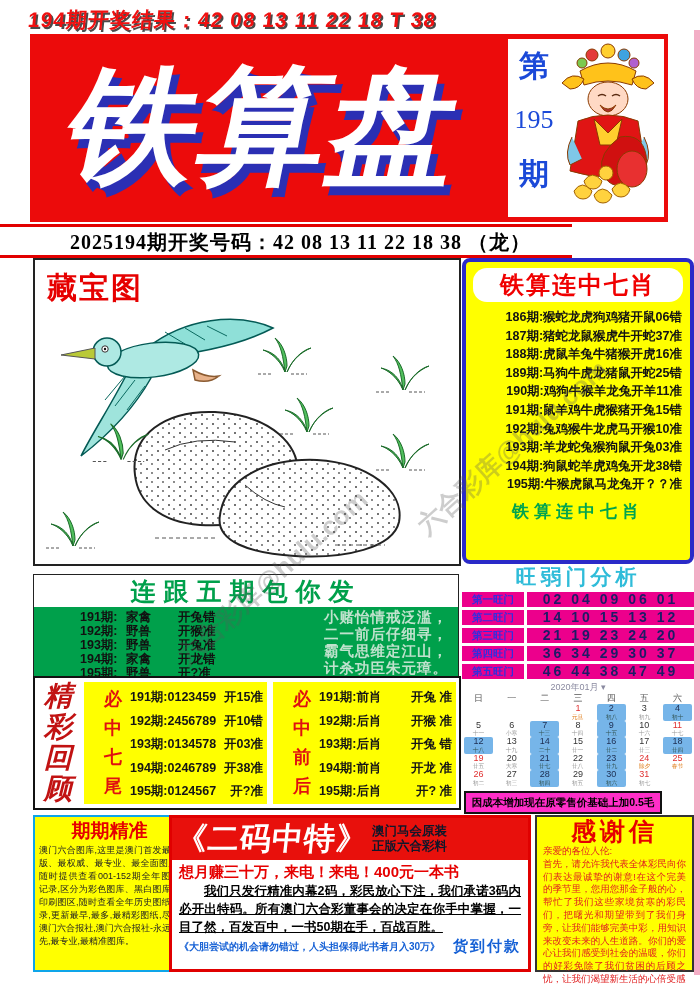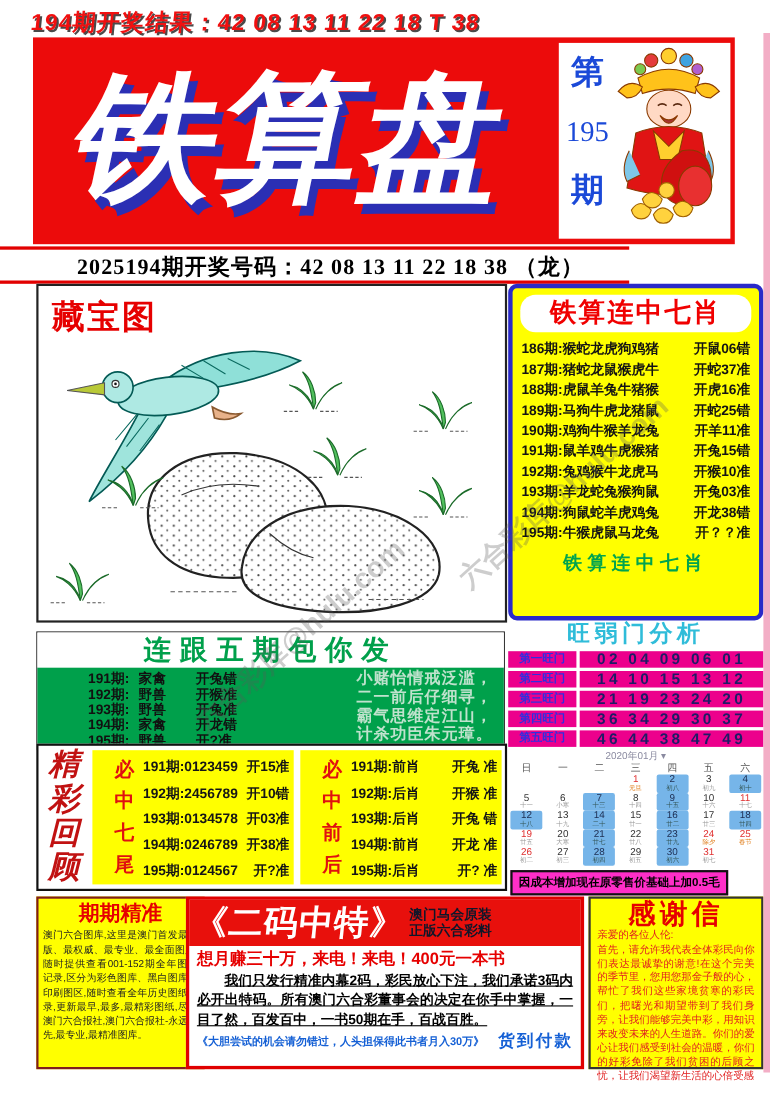--- a/index.html
+++ b/index.html
@@ -54,21 +54,21 @@
   .rv-rows{flex:1;padding:4px 4px 0 2px;}
   .rv-row{display:flex;justify-content:space-between;font-size:12.5px;font-weight:700;
       color:#151515;line-height:23.5px;white-space:nowrap;}
 
   
   #seven{left:462px;top:258px;width:232px;height:306px;background:#ffff00;
       border:4px solid #2a2ac8;border-radius:8px;box-sizing:border-box;}
   #seven-header{margin:6px 7px 4px 7px;background:#fff;border-radius:14px;height:34px;
       text-align:center;font-size:24px;font-weight:900;color:#f00000;line-height:34px;letter-spacing:2px;}
   #seven-rows{padding:2px 8px 0 8px;}
-  .qx-row{display:flex;justify-content:space-between;font-size:12.5px;font-weight:700;
+  .qx-row{display:flex;justify-content:flex-end;font-size:12.5px;font-weight:700;
       color:#131313;line-height:18.6px;white-space:nowrap;}
   #seven-footer{margin-top:6px;text-align:center;color:#00a44e;font-weight:900;
       font-size:17px;letter-spacing:5px;}
 
   
   #wang{left:462px;top:565px;width:232px;height:112px;background:#fff;}
   #wang-title{text-align:center;color:#2fbcd9;font-weight:900;font-size:21px;
       letter-spacing:4px;line-height:24px;}
   .wang-row{display:flex;height:15px;margin-top:3px;}
   .wang-label{width:62px;background:#ec008c;color:#2f2fe0;font-size:10.5px;font-weight:700;
@@ -90,21 +90,21 @@
   .cal-cell.hl .cal-sub{color:#355;}
   .cal-cell.red .cal-num{color:#e03030;}
   .cal-cell.fest .cal-sub{color:#e08020;}
   .cal-cell.empty{visibility:hidden;}
 
   
   #price{left:464px;top:791px;width:194px;height:19px;background:#ff2ec8;border:2px solid #111;
       text-align:center;font-size:10.5px;font-weight:900;color:#000;line-height:19px;white-space:nowrap;}
 
   
-  #b-left{left:33px;top:815px;width:153px;height:157px;background:#ffff00;border:2px solid #7f1d1d;box-sizing:border-box;}
+  #b-left{left:33px;top:815px;width:153px;height:157px;background:#ffff00;border:2px solid #0ea5e9;box-sizing:border-box;}
   #b-left-title{text-align:center;color:#e60000;font-weight:900;font-size:19px;line-height:24px;margin-top:2px;}
   #b-left-body{padding:1px 4px;font-size:9px;line-height:13px;color:#222;text-align:justify;}
 
   #b-center{left:169px;top:815px;width:362px;height:157px;border:3px solid #e00000;background:#fff;box-sizing:border-box;}
   #b-center-header{height:42px;background:#e8100c;display:flex;align-items:center;}
   #b-center-title{color:#fff;font-size:31px;font-weight:900;letter-spacing:1px;
       transform:skewX(-6deg);white-space:nowrap;margin-left:4px;}
   #b-center-side{color:#0f172a;font-size:12.5px;font-weight:700;line-height:15px;margin-left:4px;white-space:nowrap;}
   #b-center-body{padding:2px 7px 0 7px;}
   #bc-line1{color:#e60000;font-weight:900;font-size:15px;line-height:20px;white-space:nowrap;}

